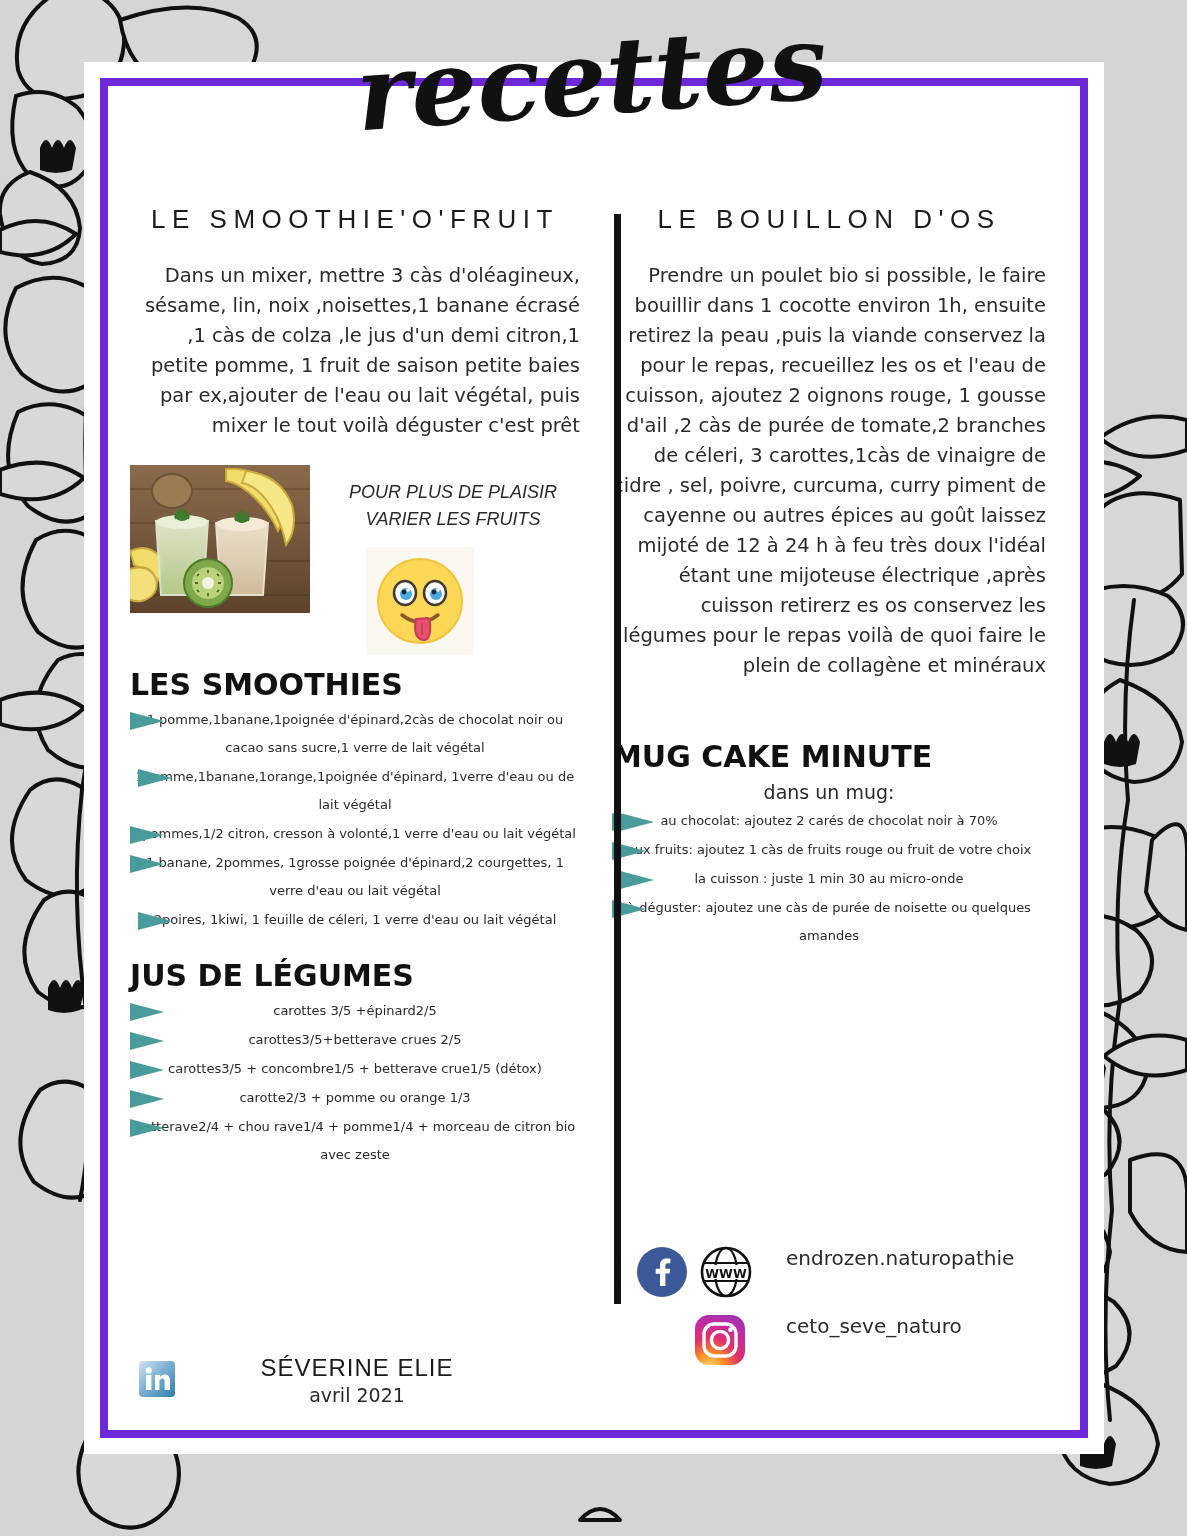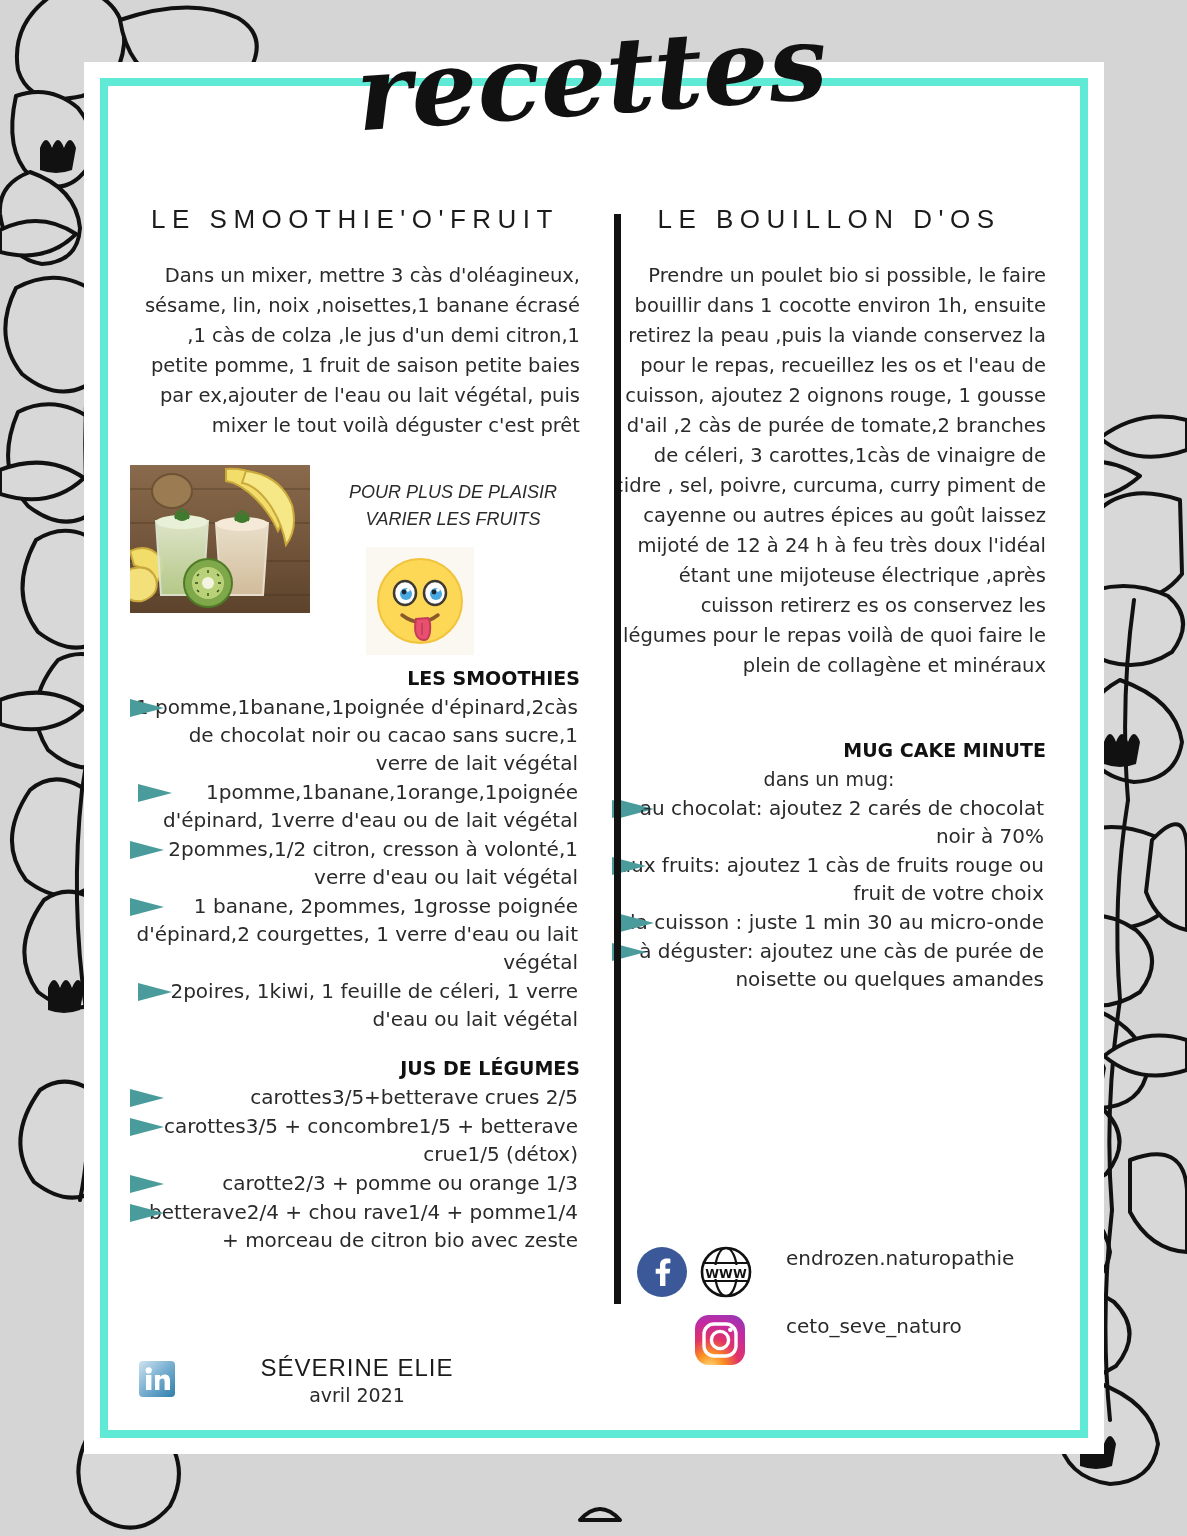--- a/index.html
+++ b/index.html
@@ -11,21 +11,21 @@
   
   .floral{position:absolute;top:0;left:0;width:1187px;height:1536px;z-index:0;pointer-events:none;}
   .floral svg{display:block;}
   
   .card-outer{
     position:absolute;left:84px;top:62px;width:1020px;height:1392px;
     background:#ffffff;z-index:2;
   }
   .card-mid{
     position:absolute;left:16px;top:16px;right:16px;bottom:16px;
-    background:#5eead4;
+    background:#6d28d9;
   }
   .card-inner{
     position:absolute;left:8px;top:8px;right:8px;bottom:8px;
     background:#ffffff;overflow:hidden;
   }
   
   .title-script{
     position:absolute;left:0;top:18px;width:1187px;text-align:center;
     z-index:5;pointer-events:none;
   }
@@ -43,32 +43,32 @@
   h2.section-head{
     font-size:26px;font-weight:400;letter-spacing:6.5px;
     text-align:center;margin:0 0 26px 0;color:#1b1b1b;
     font-family:"Liberation Sans", sans-serif;
   }
   .body-para{
     font-size:19.5px;line-height:30px;text-align:right;color:#2a2a2a;
     margin:0;font-family:"DejaVu Sans", sans-serif;
   }
   .sub-head{
-    font-size:19px;font-weight:bold;text-align:right;color:#111;
+    font-size:30px;font-weight:bold;text-align:left;color:#111;
     margin:0 0 4px 0;font-family:"DejaVu Sans", sans-serif;
   }
   .note{
     font-size:18px;line-height:27px;text-align:center;color:#2a2a2a;
     font-family:"Liberation Sans", sans-serif;
     font-style:italic;
   }
   
   ul.tlist{list-style:none;margin:0;padding:0;}
   ul.tlist li{
-    position:relative;font-size:20px;line-height:28px;text-align:right;
+    position:relative;font-size:13px;line-height:28px;text-align:center;
     color:#2a2a2a;margin:0 0 1px 0;padding:0 2px;
     font-family:"DejaVu Sans", sans-serif;
   }
   .tri{
     position:absolute;left:0;top:6px;width:0;height:0;
     border-top:9px solid transparent;border-bottom:9px solid transparent;
     border-left:34px solid #4a9b9b;
   }
   .tri.in{left:8px;}
   .plain-line{
@@ -304,20 +304,24 @@
                 <span>2poires, 1kiwi, 1 feuille de céleri, 1 verre d'eau ou lait végétal</span>
               </li>
             </ul>
           </div>
 
           <div style="margin-top:24px;">
             <div class="sub-head">JUS DE LÉGUMES</div>
             <ul class="tlist">
               <li>
                 <span class="tri"></span>
+                <span>carottes 3/5 +épinard2/5</span>
+              </li>
+              <li>
+                <span class="tri"></span>
                 <span>carottes3/5+betterave crues 2/5</span>
               </li>
               <li>
                 <span class="tri"></span>
                 <span>carottes3/5 + concombre1/5 + betterave crue1/5 (détox)</span>
               </li>
               <li>
                 <span class="tri"></span>
                 <span>carotte2/3 + pomme ou orange 1/3</span>
               </li>

